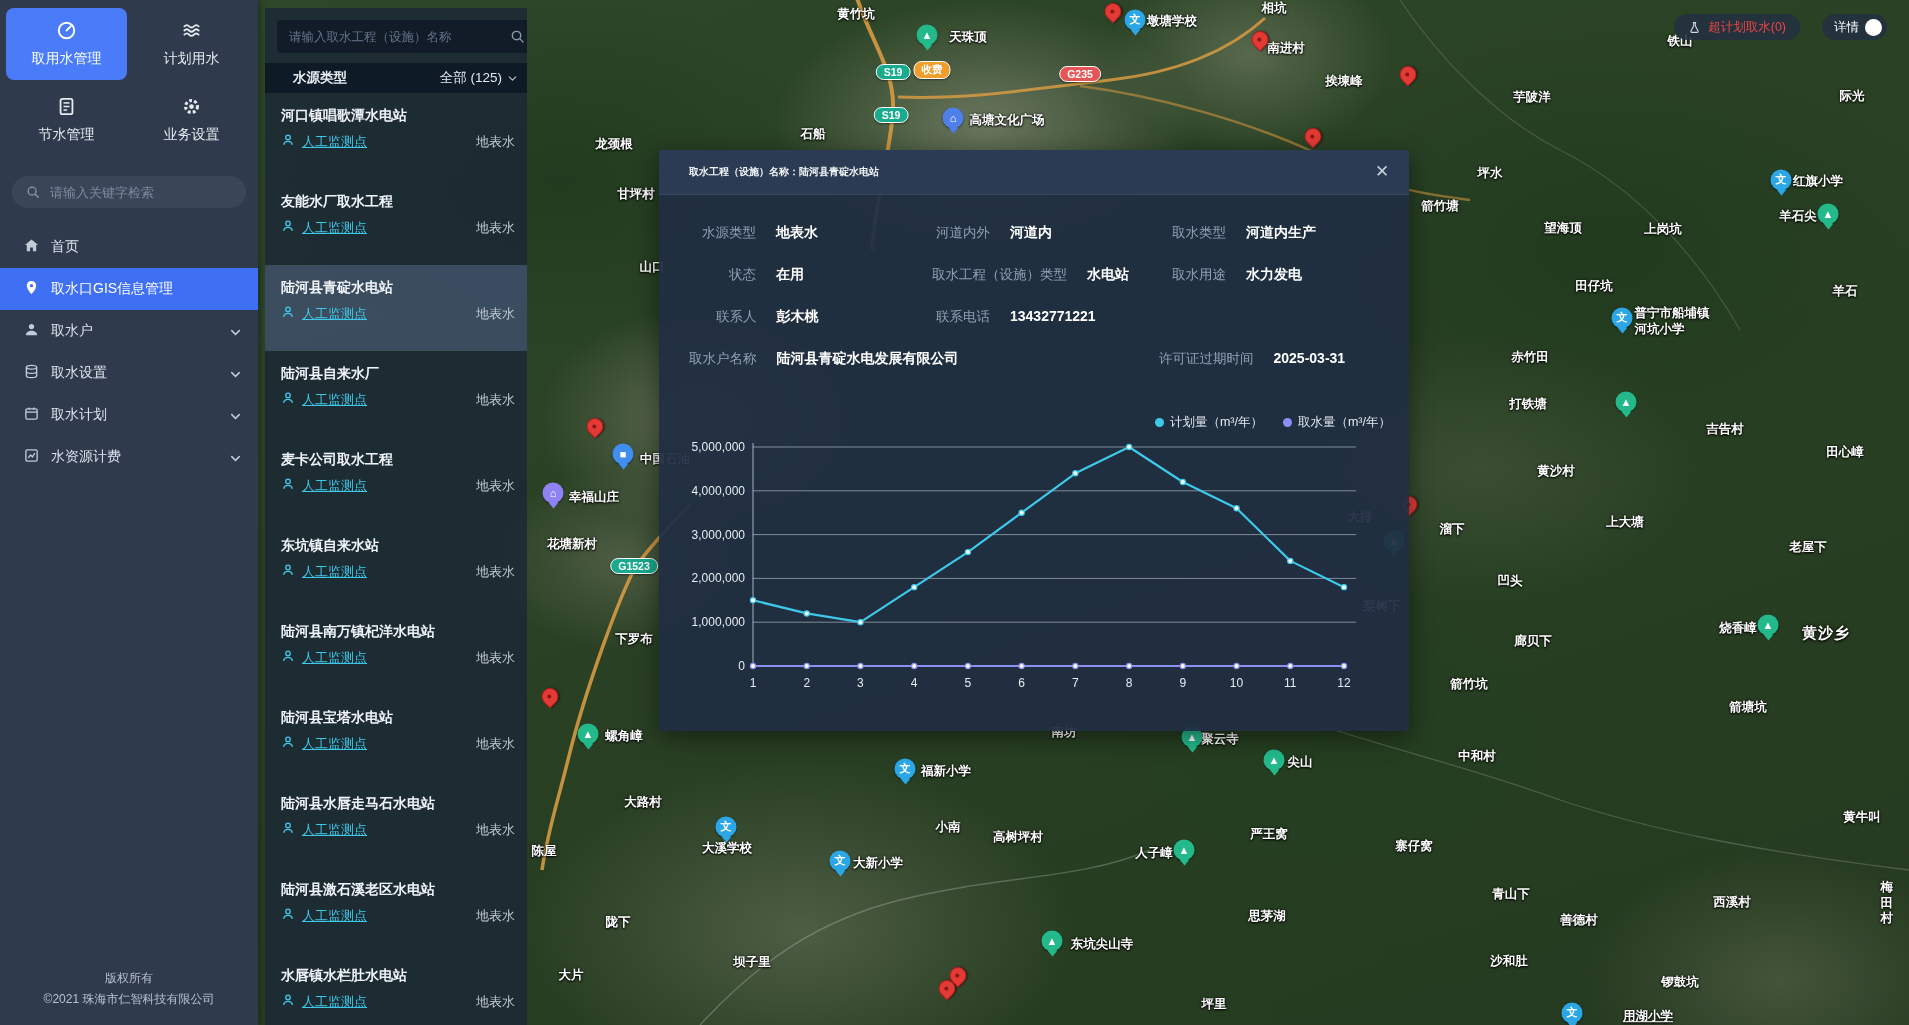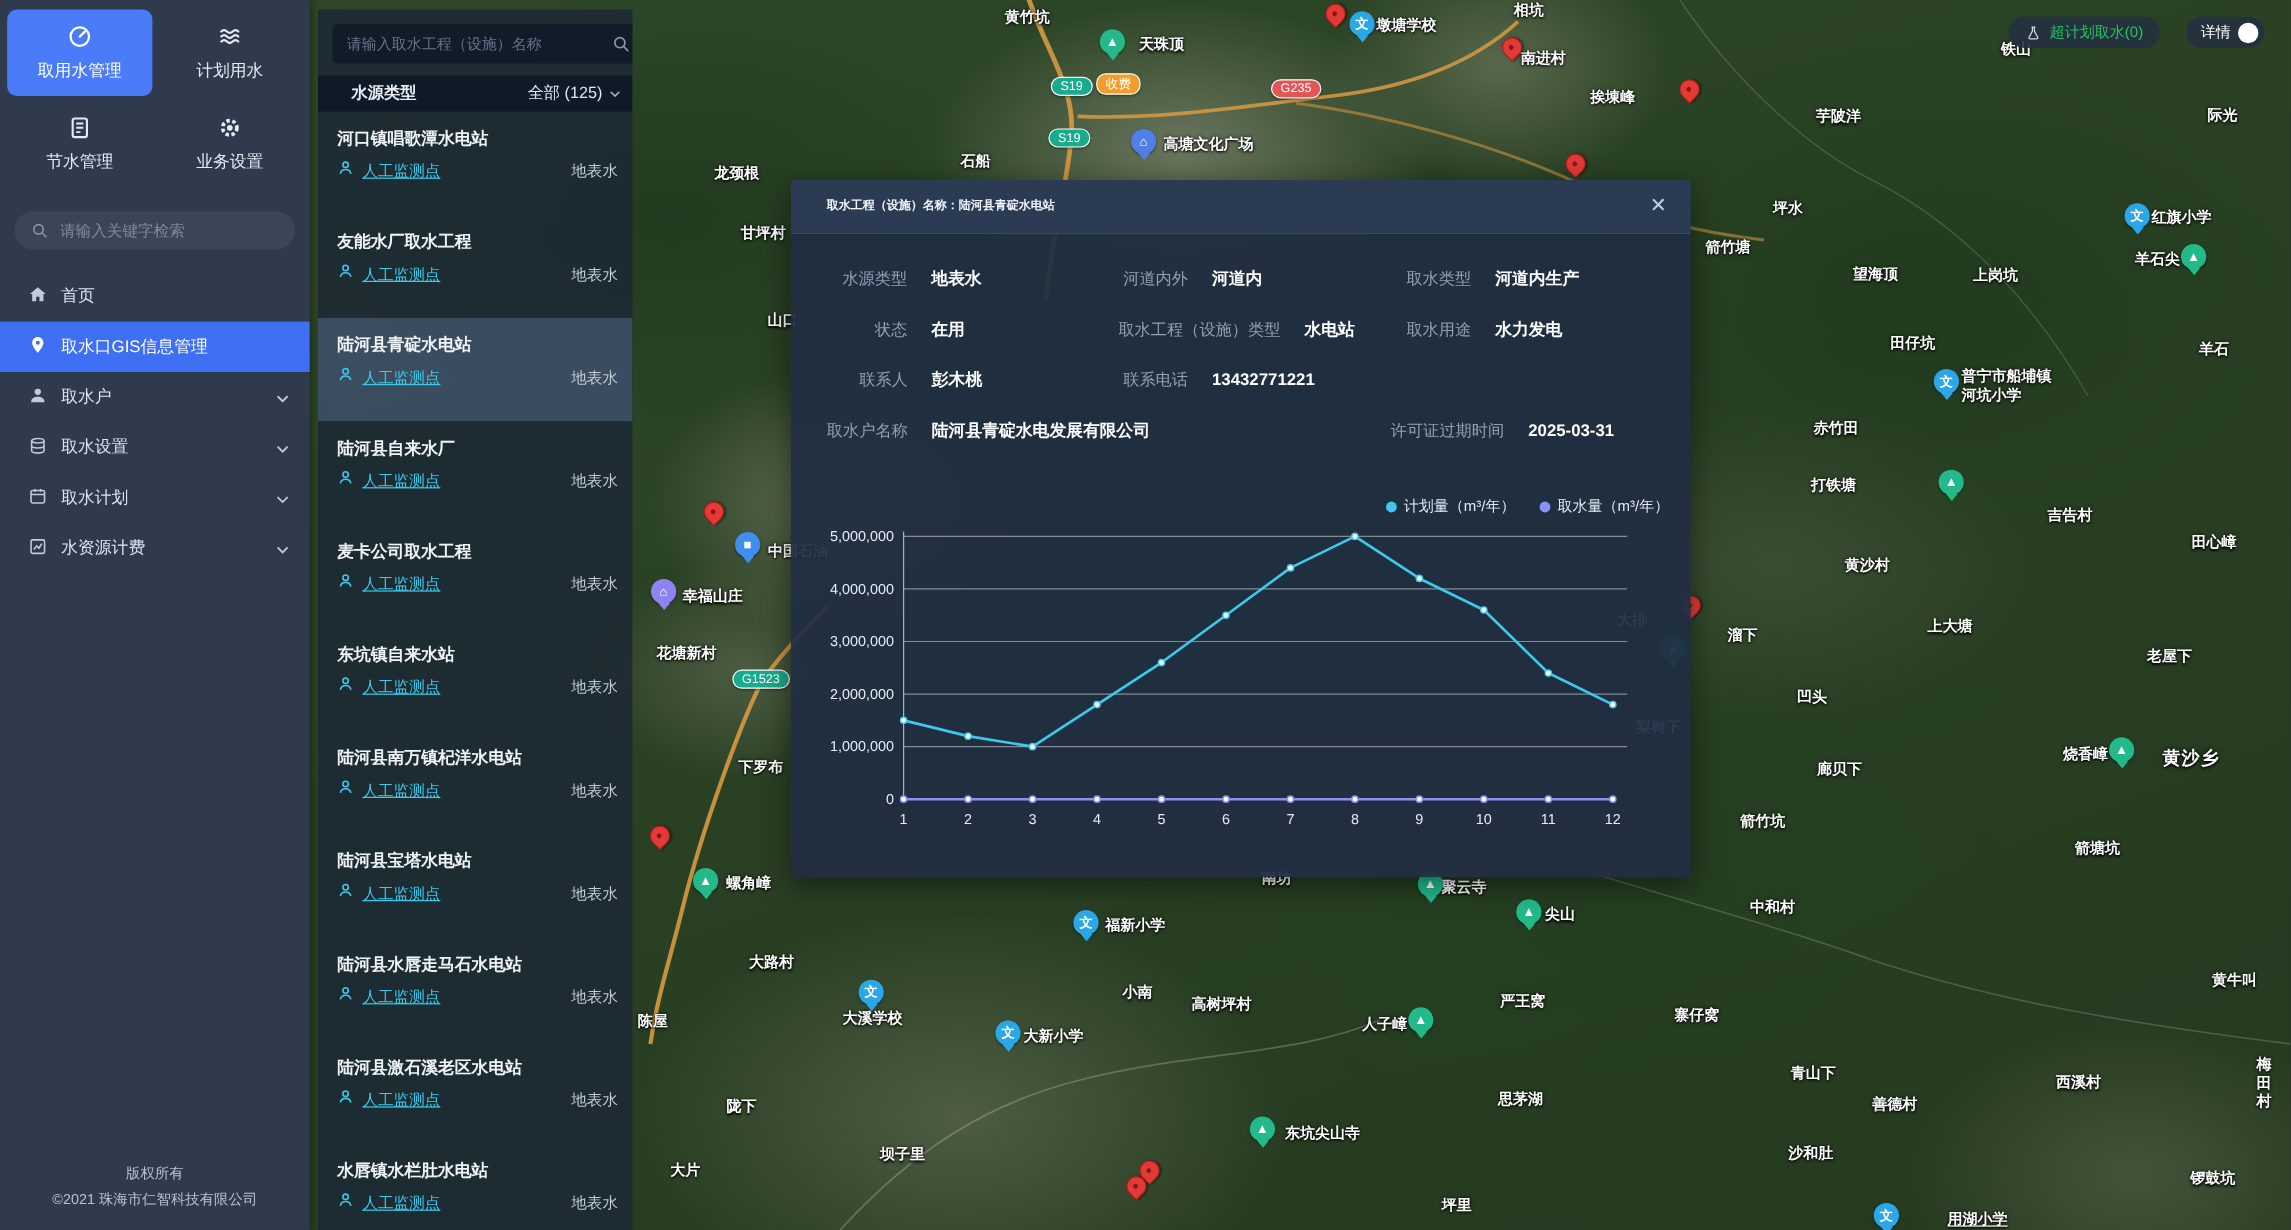--- a/index.html
+++ b/index.html
@@ -32,27 +32,27 @@
     display:flex;align-items:center;justify-content:center;color:#fff;font-size:11px;font-weight:700;
     box-shadow:0 1px 2px rgba(0,0,0,.5);}
   .map-marker::after{content:"";position:absolute;left:50%;bottom:-5px;transform:translateX(-50%);
     border:5px solid transparent;border-bottom:none;}
   .m-school{background:#2ba7e8;}   .m-school::after{border-top:6px solid #2ba7e8;}
   .m-green{background:#23b98b;}    .m-green::after{border-top:6px solid #23b98b;}
   .m-hotel{background:#8f83f3;}    .m-hotel::after{border-top:6px solid #8f83f3;}
   .m-fuel{background:#3f8ef0;}     .m-fuel::after{border-top:6px solid #3f8ef0;}
   .m-building{background:#4f7fe8;} .m-building::after{border-top:6px solid #4f7fe8;}
   .road-badge{position:absolute;transform:translate(-50%,-50%);padding:1px 7px;border-radius:8px;
-    font-size:10.5px;font-weight:400;color:#fff;border:1.5px solid #fff;box-shadow:0 1px 2px rgba(0,0,0,.4);}
+    font-size:10.5px;font-weight:700;color:#fff;border:1.5px solid #fff;box-shadow:0 1px 2px rgba(0,0,0,.4);}
   .b-s{background:#18ab8e;} .b-g{background:#e45656;} .b-toll{background:#f09d2c;}
 
   
   #overlay-tr{position:absolute;top:14px;right:22px;display:flex;gap:22px;align-items:center;}
   #over-plan-pill{display:flex;align-items:center;gap:7px;height:26px;padding:0 14px;border-radius:14px;
-    background:rgba(35,48,66,.88);color:#22c55e;font-size:12.5px;cursor:pointer;}
+    background:rgba(35,48,66,.88);color:#ef4444;font-size:12.5px;cursor:pointer;}
   #over-plan-pill svg{width:13px;height:13px;color:#cfd8e2;}
   #detail-toggle{display:flex;align-items:center;gap:6px;height:26px;padding:0 5px 0 12px;border-radius:14px;
     background:rgba(35,48,66,.88);color:#fff;font-size:12.5px;cursor:pointer;}
   #detail-knob{width:17px;height:17px;border-radius:50%;background:#fff;}
 
   
   #sidebar{position:absolute;left:0;top:0;width:258px;height:100%;background:#2f3a4c;z-index:30;
     box-shadow:2px 0 6px rgba(0,0,0,.35);}
   #tiles{display:grid;grid-template-columns:1fr 1fr;gap:4px;padding:8px 6px 4px 6px;}
   .tile{height:72px;border-radius:8px;display:flex;flex-direction:column;align-items:center;justify-content:center;
@@ -173,21 +173,21 @@
         <div class="map-label" style="left: 1300px; top: 763px;">尖山</div>
         <div class="map-label" style="left: 1862px; top: 818px;">黄牛叫</div>
         <div class="map-label" style="left: 1269px; top: 835px;">严王窝</div>
         <div class="map-label" style="left: 1414px; top: 847px;">寨仔窝</div>
         <div class="map-label" style="left: 1267px; top: 917px;">思茅湖</div>
         <div class="map-label" style="left: 1511px; top: 895px;">青山下</div>
         <div class="map-label" style="left: 1579px; top: 921px;">善德村</div>
         <div class="map-label" style="left: 1732px; top: 903px;">西溪村</div>
         <div class="map-label" style="left: 1890px; top: 903px;">梅田村</div>
         <div class="map-label" style="left: 1509px; top: 962px;">沙和肚</div>
-        <div class="map-label" style="left: 1844px; top: 983px; text-align: center;">锣鼓坑</div>
+        <div class="map-label" style="left: 1680px; top: 983px; text-align: center;">锣鼓坑</div>
         <div class="map-label" style="left: 1648px; top: 1017px; text-decoration: underline;">用湖小学</div>
         <div class="map-label" style="left: 665px; top: 460px;">中国石油</div>
         <div class="map-label" style="left: 594px; top: 498px;">幸福山庄</div>
         <div class="map-label" style="left: 572px; top: 545px;">花塘新村</div>
         <div class="map-label" style="left: 634px; top: 640px;">下罗布</div>
         <div class="map-label" style="left: 624px; top: 737px;">螺角嶂</div>
         <div class="map-label" style="left: 643px; top: 803px;">大路村</div>
         <div class="map-label" style="left: 727px; top: 849px;">大溪学校</div>
         <div class="map-label" style="left: 544px; top: 852px;">陈屋</div>
         <div class="map-label" style="left: 618px; top: 923px;">陇下</div>

